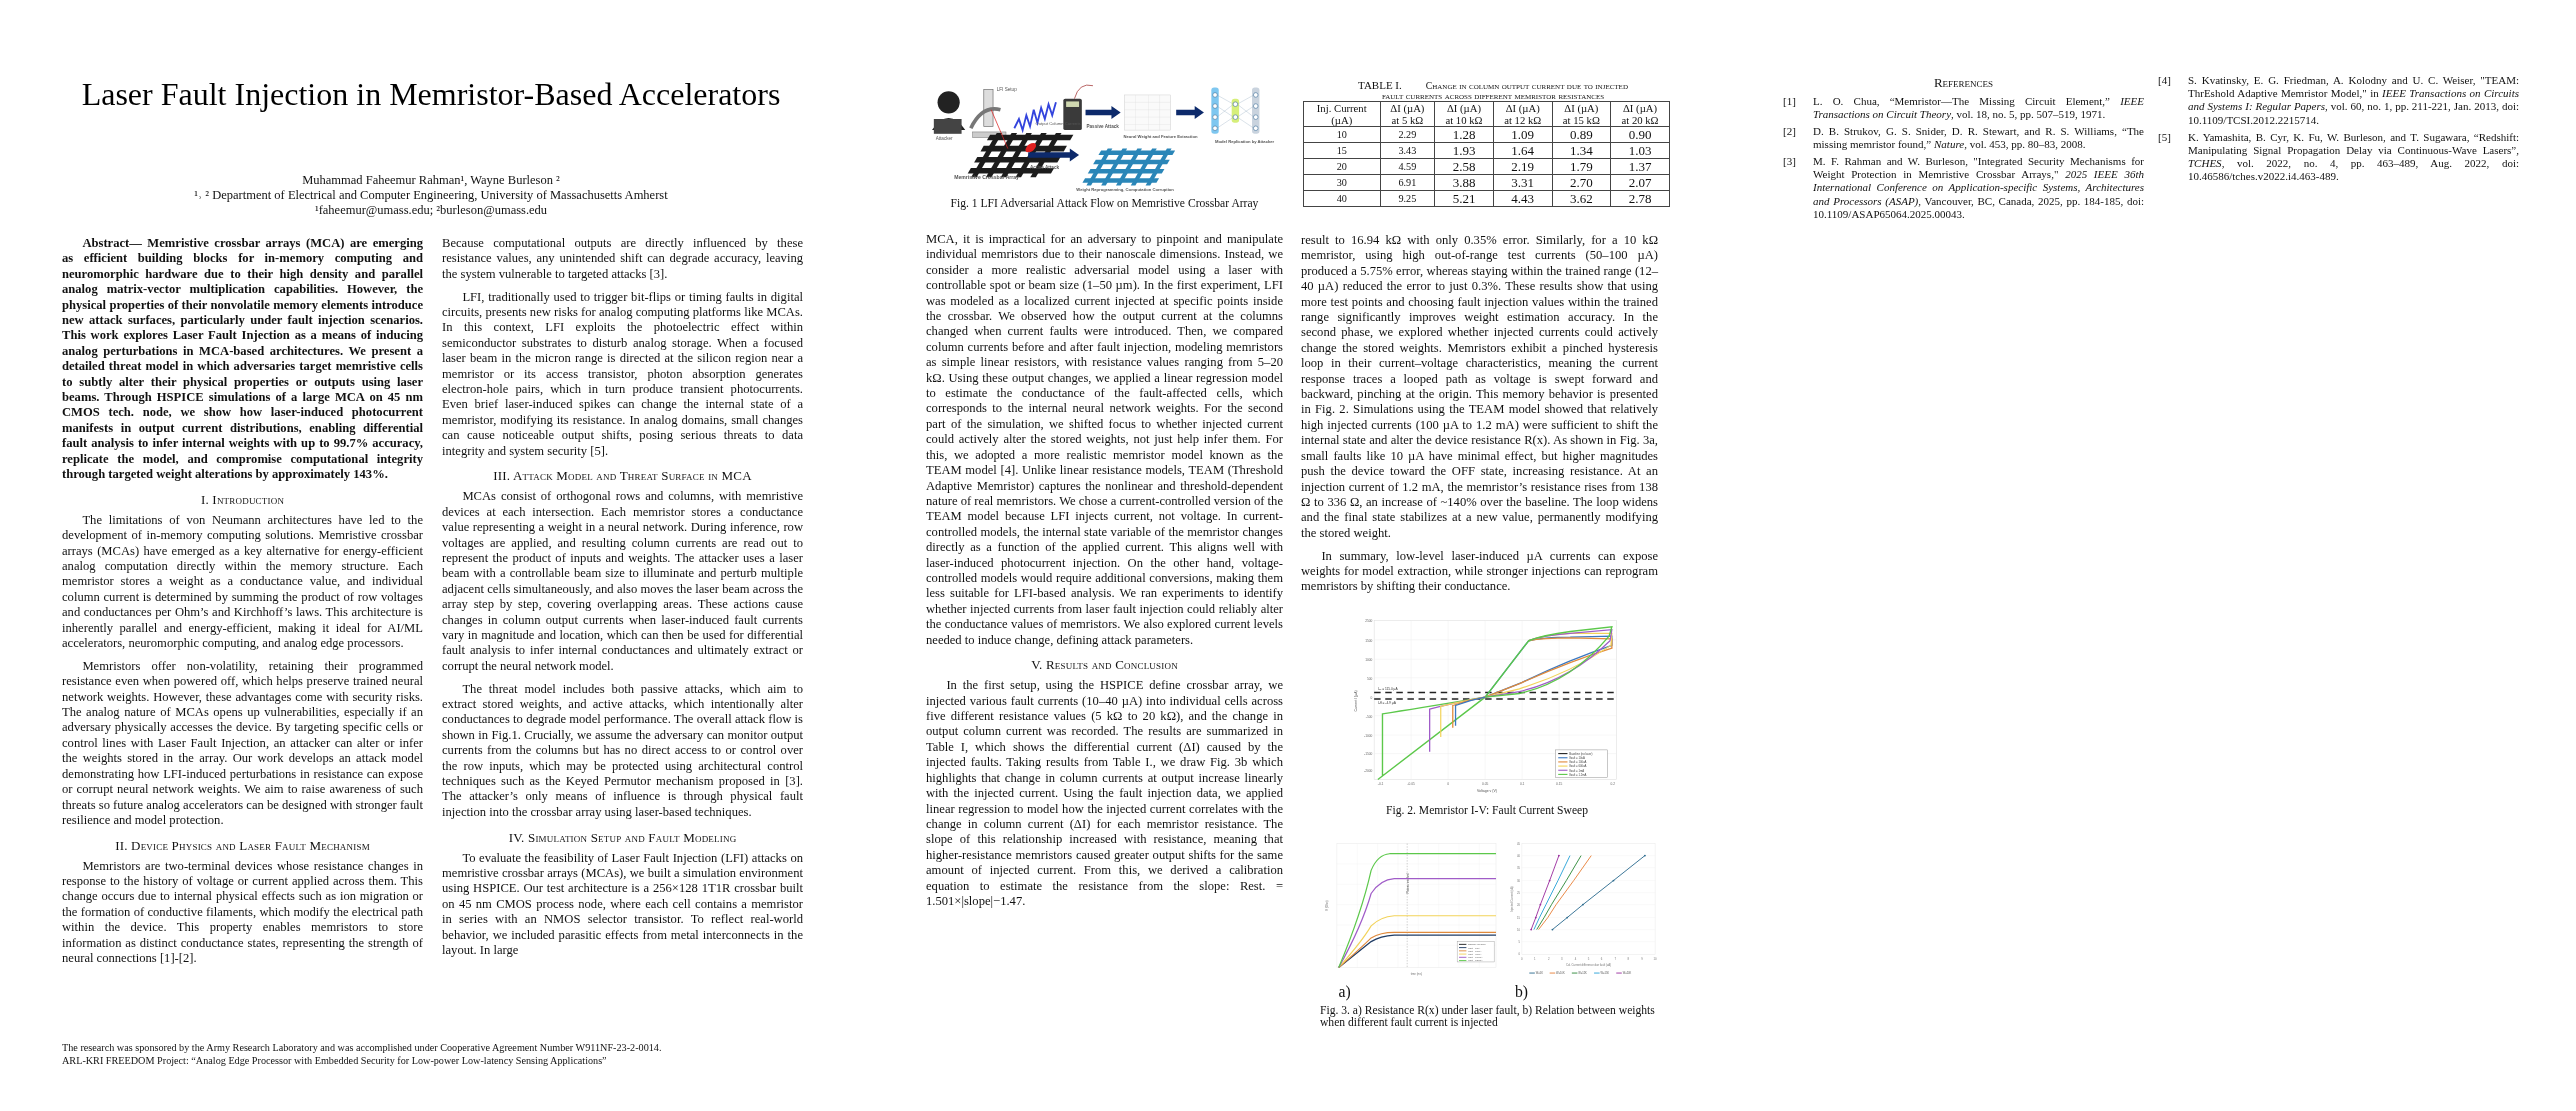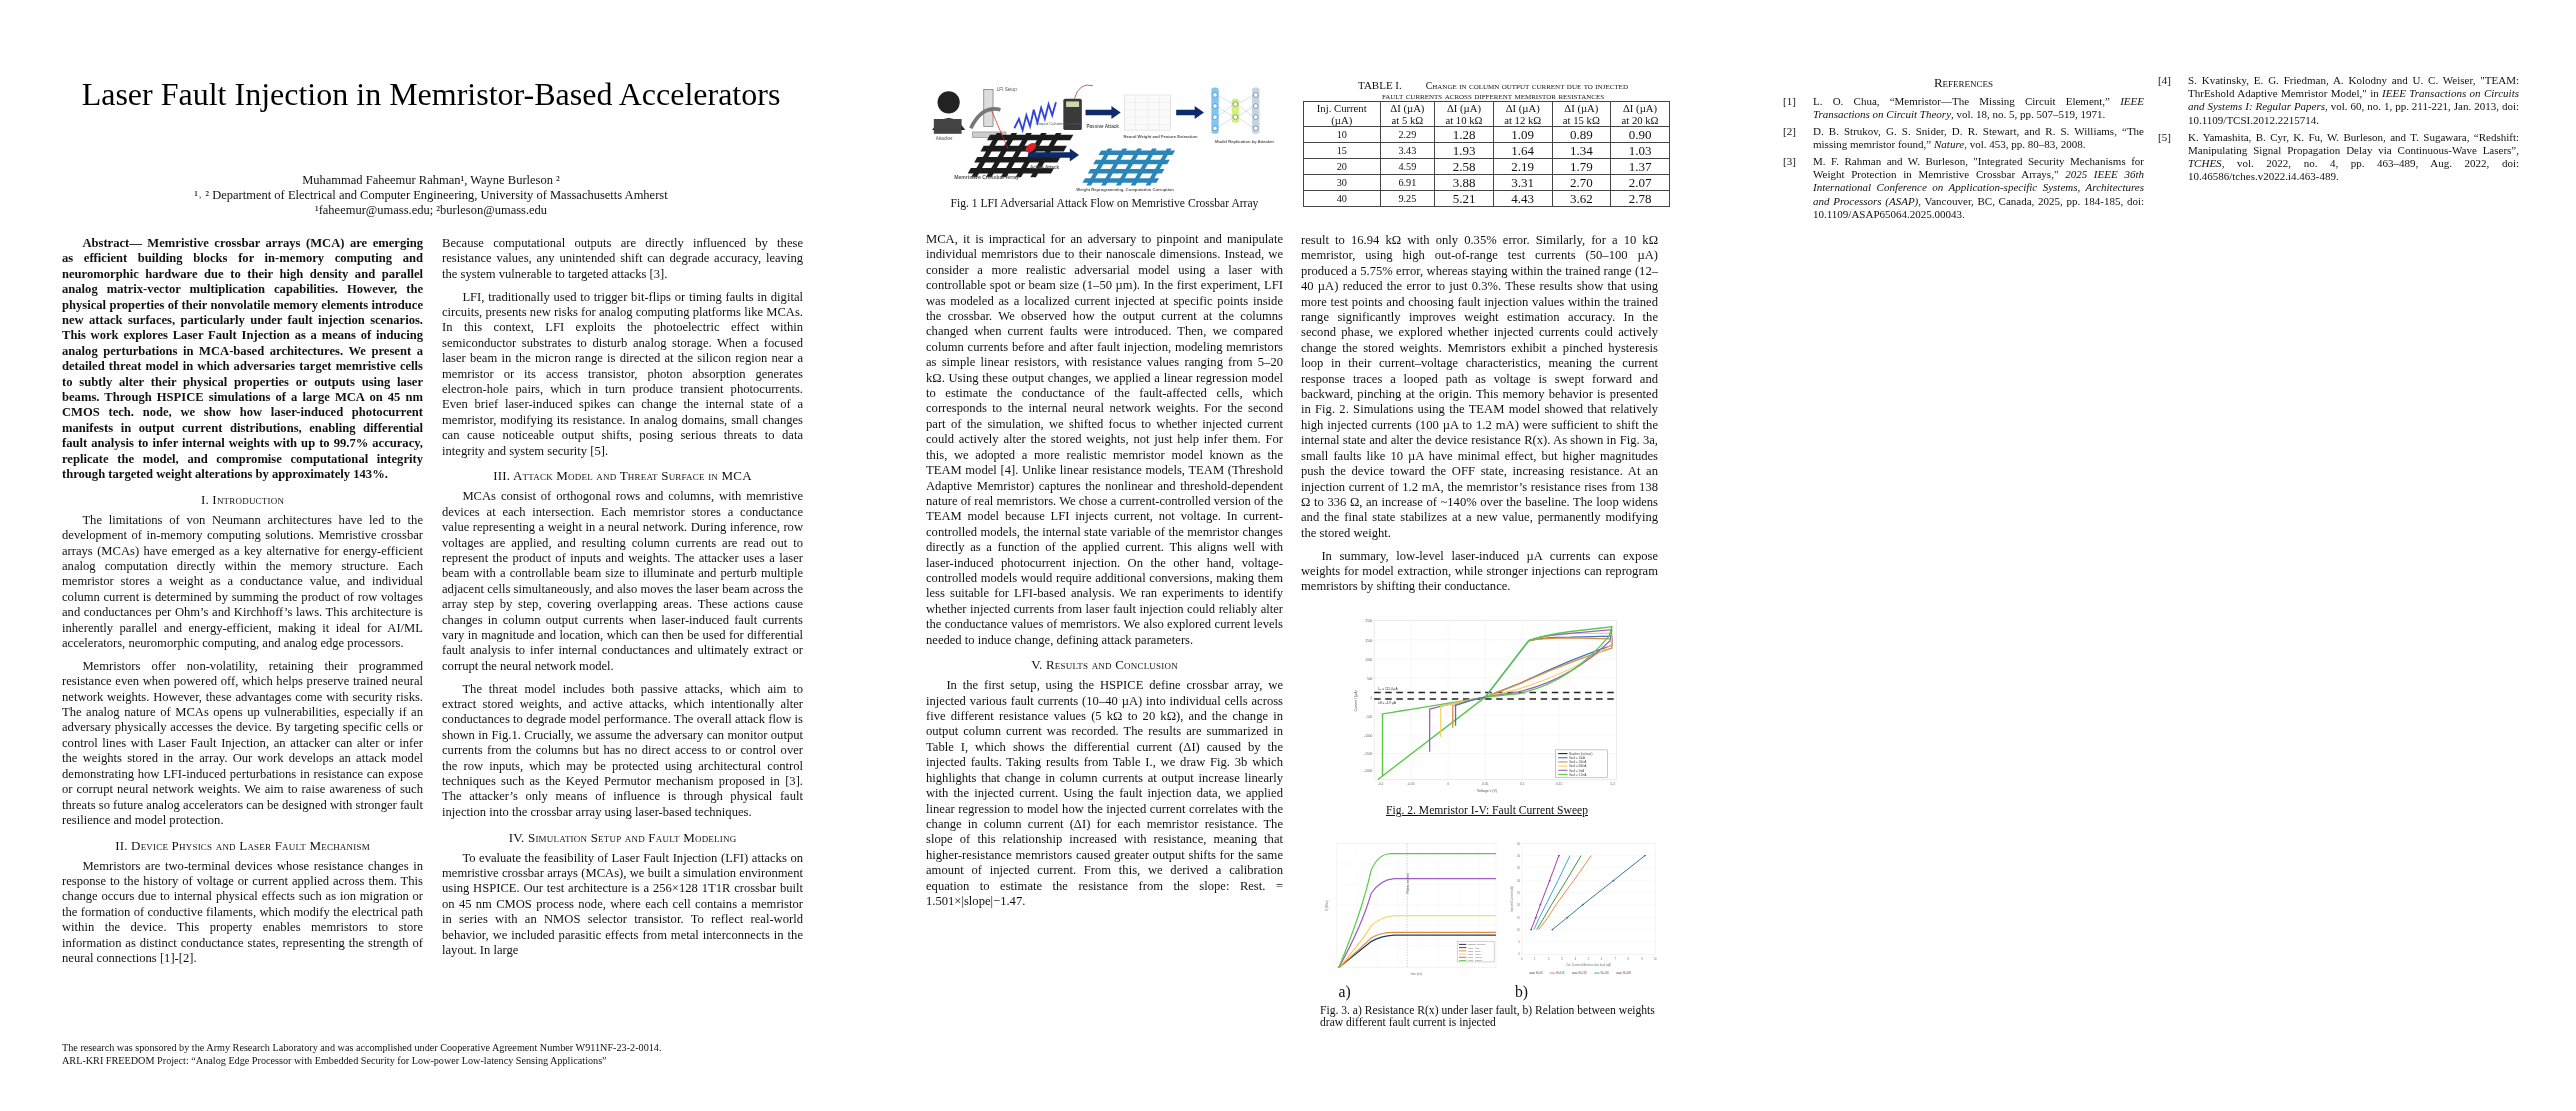--- a/index.html
+++ b/index.html
@@ -240,21 +240,21 @@
           </tr>
       </tbody>
     </table>
   </div>
 
   <div class="col" style="left:1301px; top:233px; width:357px;">
     <p class="noindent">result to 16.94 kΩ with only 0.35% error. Similarly, for a 10 kΩ memristor, using high out-of-range test currents (50–100 µA) produced a 5.75% error, whereas staying within the trained range (12–40 µA) reduced the error to just 0.3%. These results show that using more test points and choosing fault injection values within the trained range significantly improves weight estimation accuracy. In the second phase, we explored whether injected currents could actively change the stored weights. Memristors exhibit a pinched hysteresis loop in their current–voltage characteristics, meaning the current response traces a looped path as voltage is swept forward and backward, pinching at the origin. This memory behavior is presented in Fig. 2. Simulations using the TEAM model showed that relatively high injected currents (100 µA to 1.2 mA) were sufficient to shift the internal state and alter the device resistance R(x). As shown in Fig. 3a, small faults like 10 µA have minimal effect, but higher magnitudes push the device toward the OFF state, increasing resistance. At an injection current of 1.2 mA, the memristor’s resistance rises from 138 Ω to 336 Ω, an increase of ~140% over the baseline. The loop widens and the final state stabilizes at a new value, permanently modifying the stored weight.</p>
     <p>In summary, low-level laser-induced µA currents can expose weights for model extraction, while stronger injections can reprogram memristors by shifting their conductance.</p>
   </div>
 
-  <div style="position:absolute; left:1348px; top:613px; width:278px;text-decoration:underline;">
+  <div style="position:absolute; left:1348px; top:613px; width:278px;">
     <svg width="278" height="185" viewBox="0 0 300 200">
       <rect x="28" y="8" width="262" height="172" fill="#fff" stroke="#ddd" stroke-width="0.6"></rect>
       <g stroke="#eee" stroke-width="0.5">
         <line x1="28" y1="29" x2="290" y2="29"></line>
           <line x1="28" y1="50" x2="290" y2="50"></line>
           <line x1="28" y1="70" x2="290" y2="70"></line>
           <line x1="28" y1="91" x2="290" y2="91"></line>
           <line x1="28" y1="111" x2="290" y2="111"></line>
           <line x1="28" y1="132" x2="290" y2="132"></line>
           <line x1="28" y1="152" x2="290" y2="152"></line>
@@ -440,21 +440,21 @@
             <text x="327" y="147">W=20K</text>
         </g>
       </g>
     </svg>
     <div style="position:relative; height:18.5px; font-size:15.7px;">
       <span style="position:absolute; left:18.5px; top:-7.4px;">a)</span>
       <span style="position:absolute; left:195px; top:-7.4px;">b)</span>
     </div>
     <div style="font-size:11.6px; line-height:12px; margin-top:-3.7px;">
       <div>Fig. 3.  a) Resistance R(x) under laser fault, b) Relation between weights</div>
-      <div>draw different fault current is injected</div>
+      <div>when different fault current is injected</div>
     </div>
   </div>
 
   <div class="refs" style="left:1783px; top:76px; width:361px;">
     <div class="rh">References</div>
     <div class="ref">
         <span class="n">[1]</span>
         <span class="t"><span>L. O. Chua, “Memristor—The Missing Circuit Element,” </span><i>IEEE Transactions on Circuit Theory</i><span>, vol. 18, no. 5, pp. 507–519, 1971.</span></span>
       </div>
     <div class="ref">

